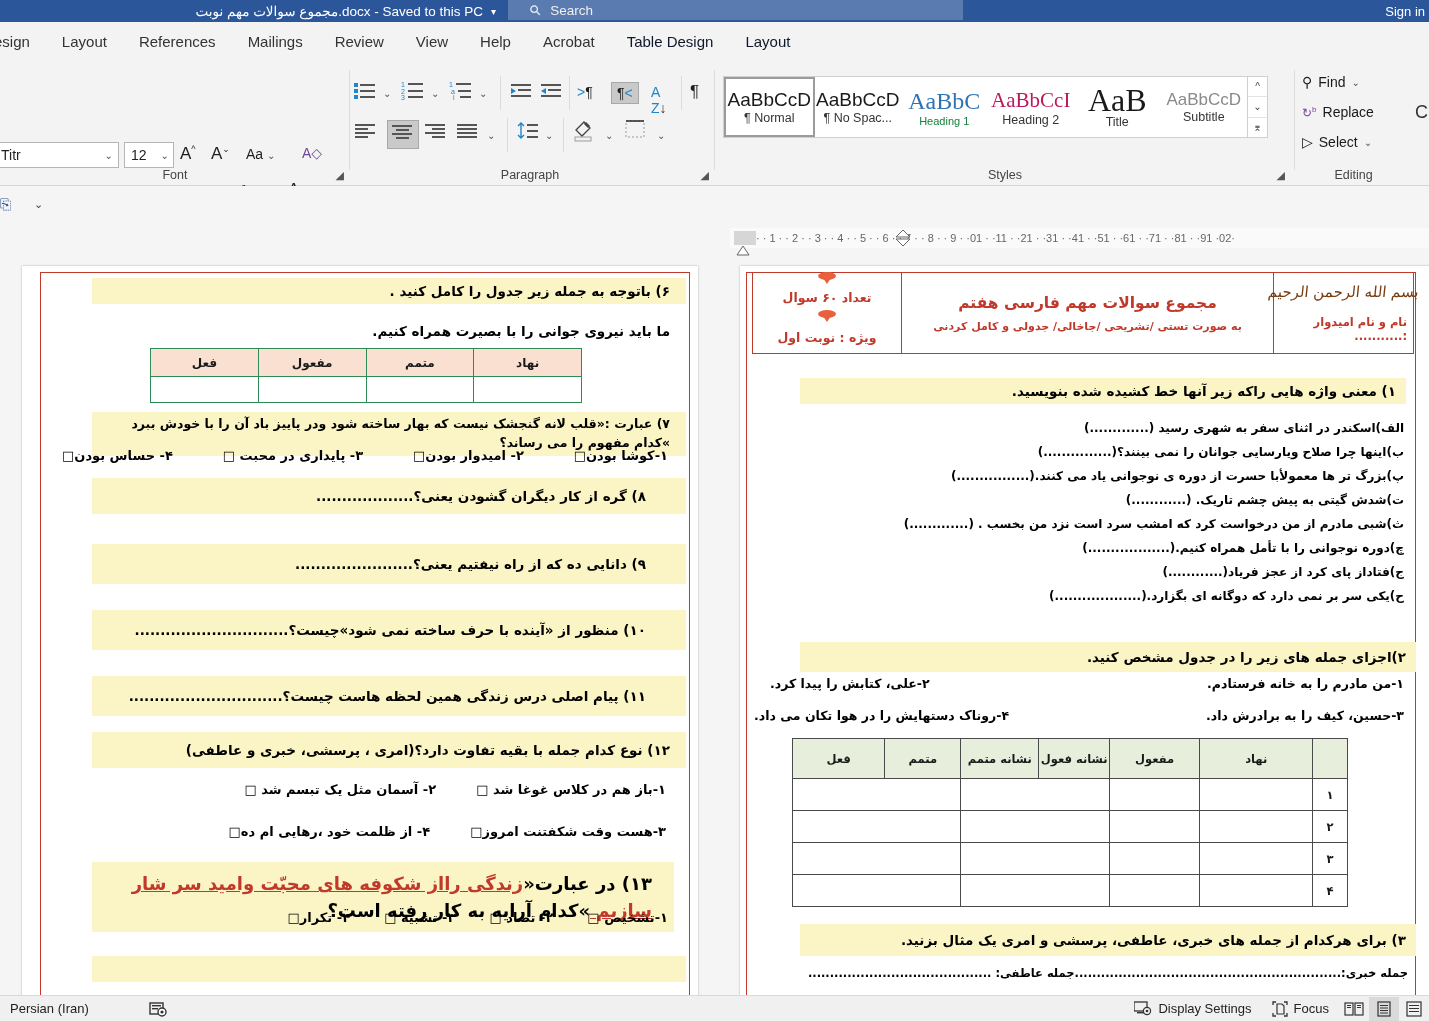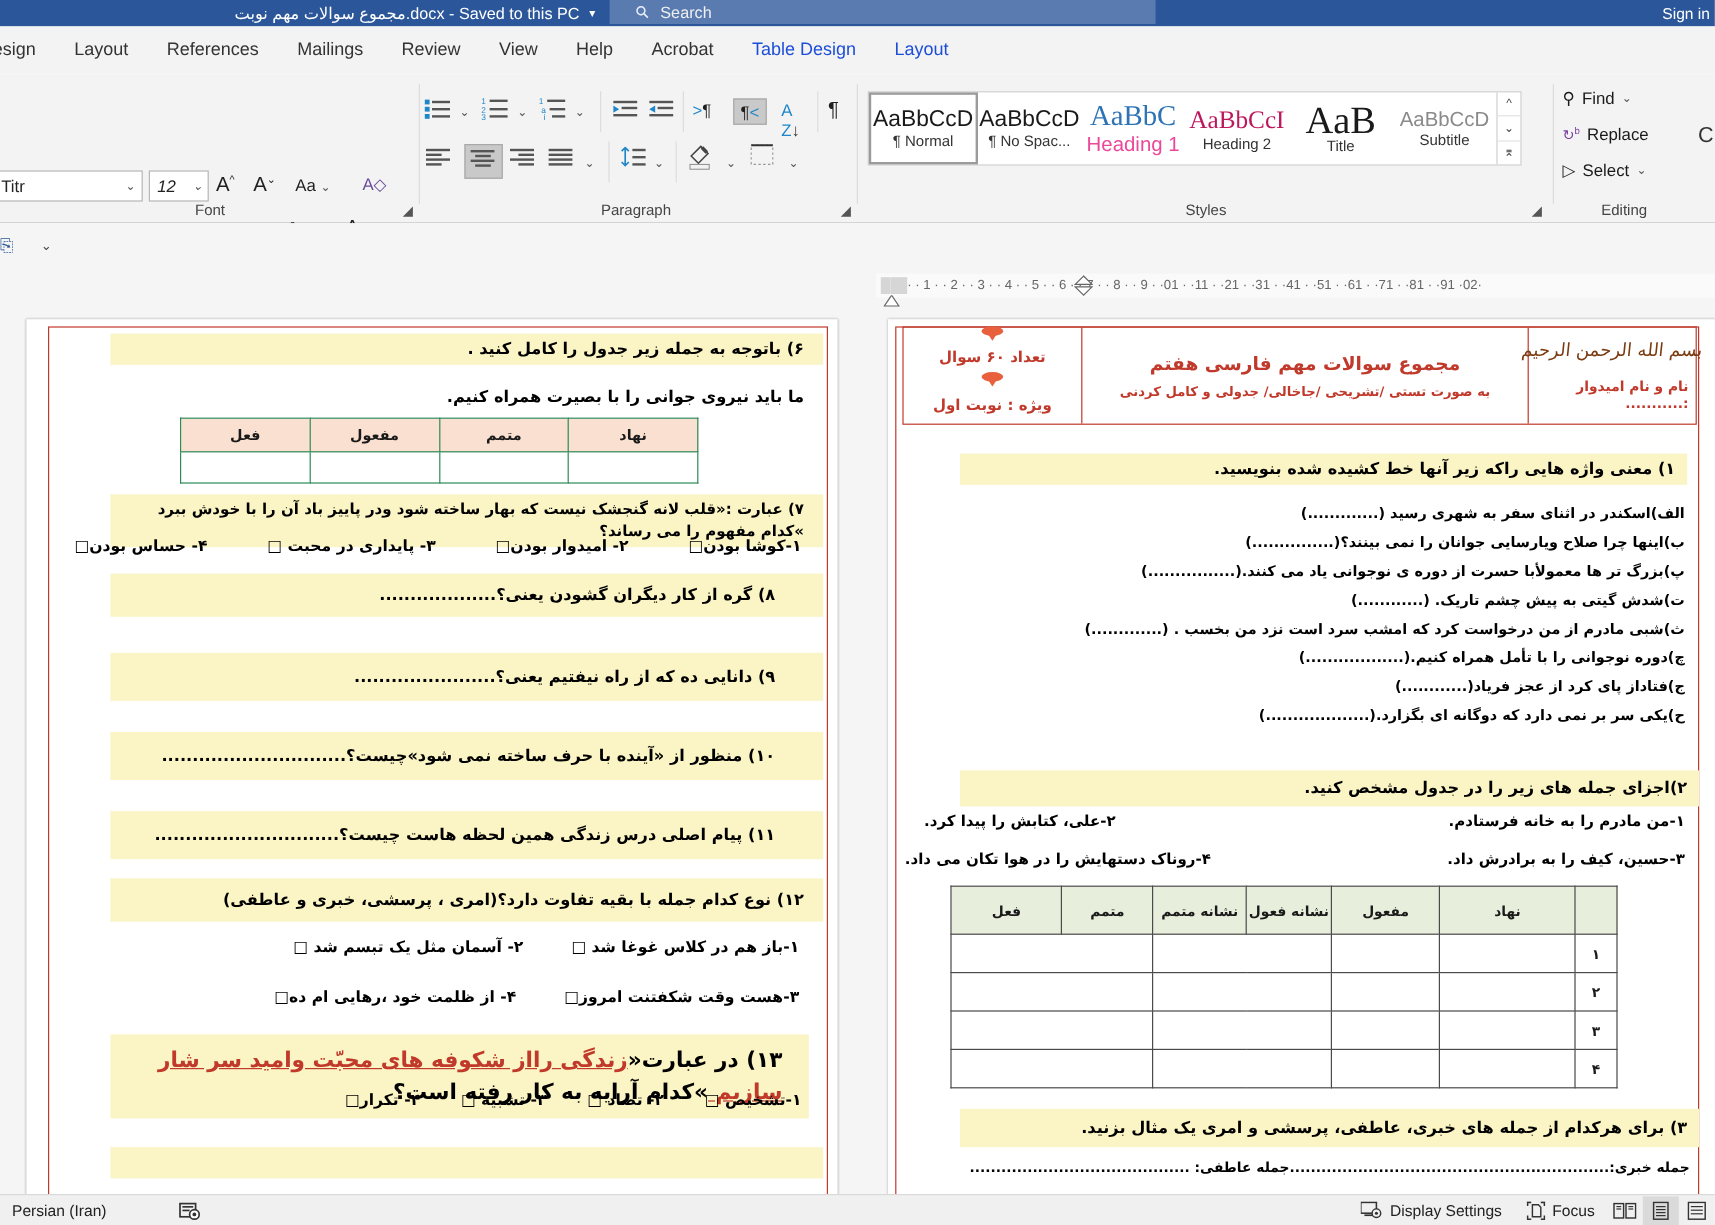--- a/index.html
+++ b/index.html
@@ -39,21 +39,21 @@
   
   #tabrow {
     position:absolute; left:0; top:22px; width:1429px; height:40px;
     background:#f3f3f3; display:flex; align-items:center; padding-left:0px;
   }
   .tab {
     padding:0 16px; height:40px; line-height:40px;
     font-size:15px; color:#333; white-space:nowrap; cursor:default;
   }
   .tab.first { padding-left:0; margin-left:-6px; }
-  .tab.accent { color:#1d4ed8; }
+  .tab.accent { color:#0f172a; }
 
   
   #ribbon {
     position:absolute; left:0; top:62px; width:1429px; height:124px;
     background:#f3f3f3; border-bottom:1px solid #d4d4d4;
   }
   .grp { position:absolute; top:0; height:124px; }
   .grp-label {
     position:absolute; bottom:4px; width:100%; text-align:center;
     font-size:12.5px; color:#444;
@@ -65,21 +65,21 @@
   #grp-font { left:0; width:350px; }
   .fontbox {
     position:absolute; left:-6px; top:80px; width:125px; height:26px;
     background:#fff; border:1px solid #b5b5b5; display:flex; align-items:center;
     font-size:14px; padding-left:6px; color:#222;
   }
   .fontbox .cv { position:absolute; right:5px; color:#555; font-size:10px; }
   .sizebox {
     position:absolute; left:124px; top:80px; width:50px; height:26px;
     background:#fff; border:1px solid #b5b5b5; display:flex; align-items:center;
-    font-size:14px; padding-left:6px; color:#222;font-style:italic;
+    font-size:14px; padding-left:6px; color:#222;
   }
   .sizebox .cv { position:absolute; right:4px; color:#555; font-size:10px; }
   .ficon { position:absolute; font-size:17px; color:#1f1f1f; }
   .ficon.sm { font-size:14px; }
   .chev { font-size:10px; color:#555; }
 
   
   #docarea {
     position:absolute; left:0; top:186px; width:1429px; height:809px;
     background:#f5f5f5; overflow:hidden;
@@ -343,21 +343,21 @@
         <div style="flex:1;border:2px solid #9b9b9b;display:flex;flex-direction:column;align-items:center;justify-content:center;">
           <div style="font-size:19px;font-family:'Liberation Sans',sans-serif;">AaBbCcD</div>
           <div style="font-size:12.5px;color:#333;">¶ Normal</div>
         </div>
         <div style="flex:1;display:flex;flex-direction:column;align-items:center;justify-content:center;">
           <div style="font-size:19px;font-family:'Liberation Sans',sans-serif;">AaBbCcD</div>
           <div style="font-size:12.5px;color:#333;">¶ No Spac...</div>
         </div>
         <div style="flex:1;display:flex;flex-direction:column;align-items:center;justify-content:center;">
           <div style="font-size:24px;color:#2e74b5;font-family:'Liberation Serif',serif;">AaBbC</div>
-          <div style="font-size:17px;color:#ec4899;">Heading 1</div>
+          <div style="font-size:11px;color:#15803d;">Heading 1</div>
         </div>
         <div style="flex:1;display:flex;flex-direction:column;align-items:center;justify-content:center;">
           <div style="font-size:21px;color:#be185d;font-family:'Liberation Serif',serif;">AaBbCcI</div>
           <div style="font-size:12.5px;color:#333;">Heading 2</div>
         </div>
         <div style="flex:1;display:flex;flex-direction:column;align-items:center;justify-content:center;">
           <div style="font-size:32px;line-height:30px;font-family:'Liberation Serif',serif;">AaB</div>
           <div style="font-size:12.5px;color:#333;">Title</div>
         </div>
         <div style="flex:1;display:flex;flex-direction:column;align-items:center;justify-content:center;">

